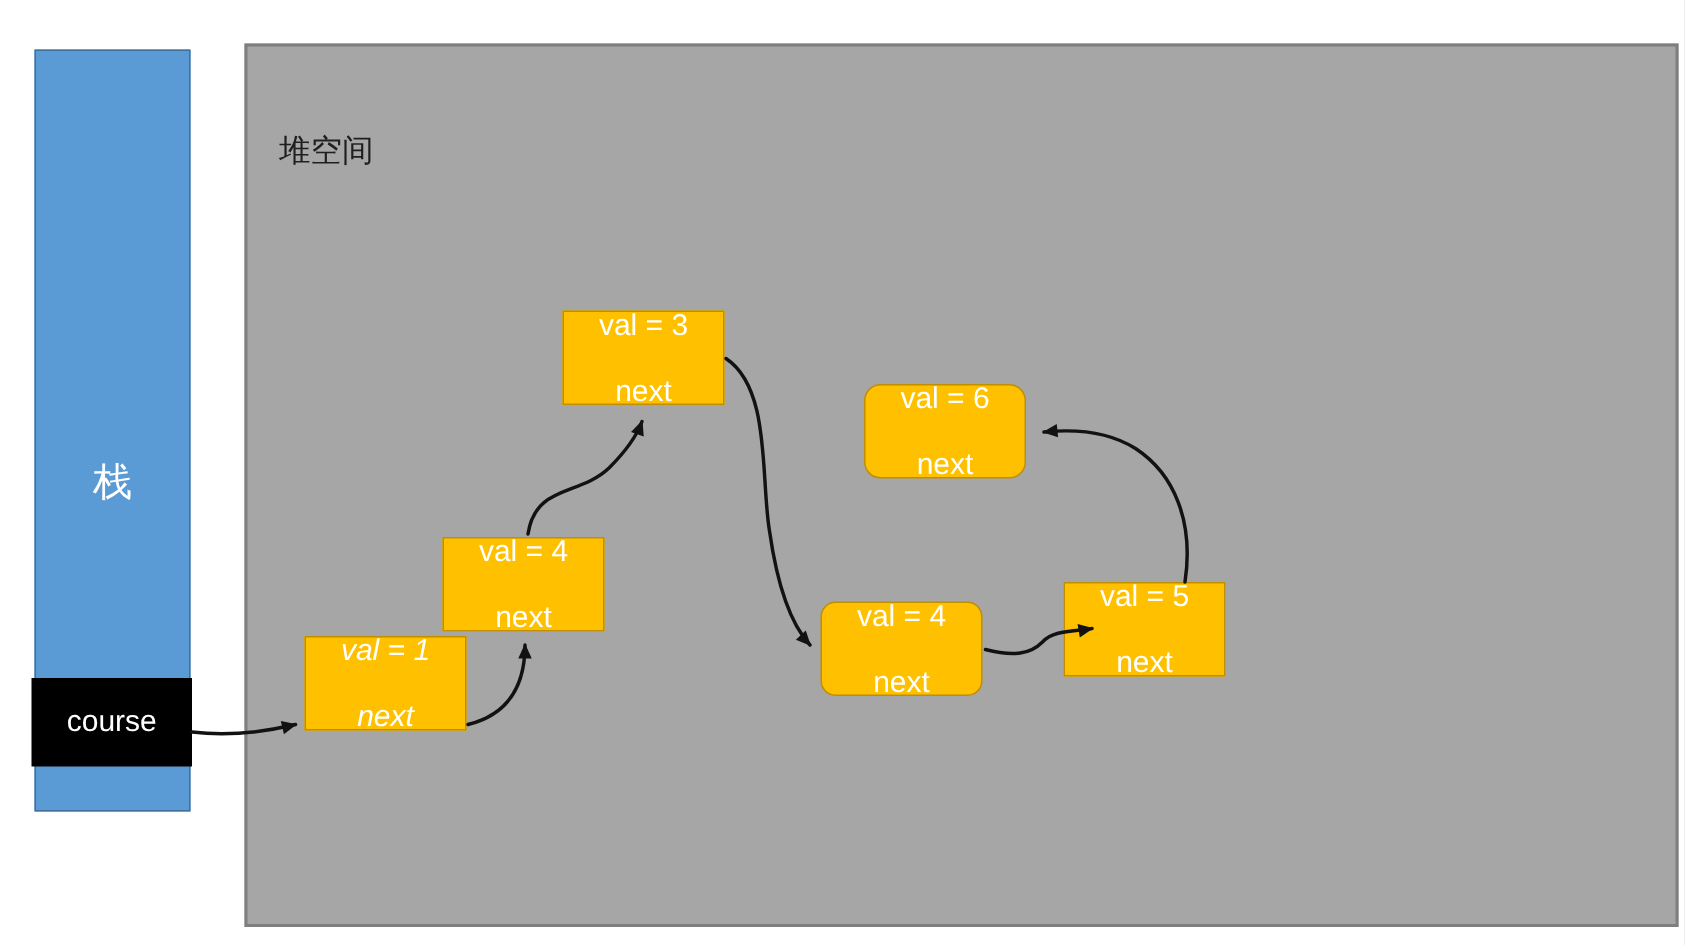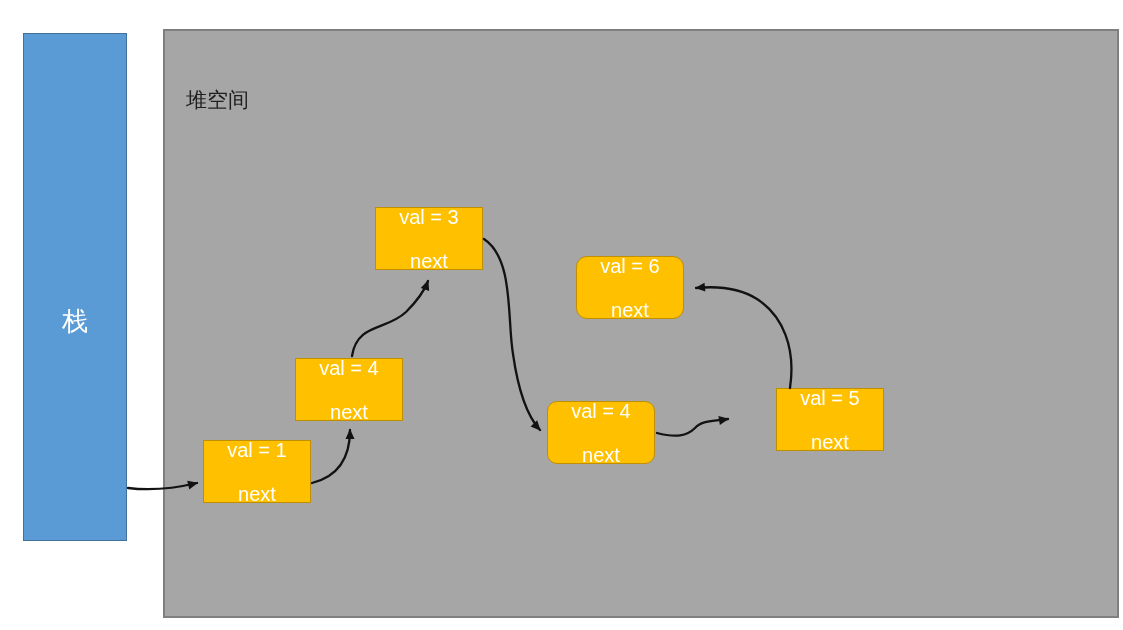--- a/index.html
+++ b/index.html
@@ -70,25 +70,25 @@
     display: flex;
     flex-direction: column;
     align-items: center;
     justify-content: center;
     gap: 20px;
     color: #ffffff;
     font-size: 20px;
     line-height: 24px;
     z-index: 2;
   }
-  .node-1 { left: 203px; top: 440px; }
+  .node-1 { left: 203px; top: 424px; font-style: italic; }
   .node-2 { left: 295px; top: 358px; }
   .node-3 { left: 375px; top: 207px; }
   .node-4 { left: 547px; top: 401px; border-radius: 10px; }
-  .node-5 { left: 776px; top: 388px; }
+  .node-5 { left: 709px; top: 388px; }
   .node-6 { left: 576px; top: 256px; border-radius: 11px; }
   
   .arrow-overlay {
     position: absolute;
     left: 0; top: 0;
     width: 1123px; height: 630px;
     z-index: 4;
     pointer-events: none;
   }
   .arrow-path {
@@ -114,20 +114,23 @@
 </style>
 </head>
 <body>
 
 <div class="canvas">
 
   <div class="stack">
     <span class="stack-label">栈</span>
   </div>
 
+  <div class="course-box">
+    <span>course</span>
+  </div>
 
   <div class="heap"></div>
   <span class="heap-label">堆空间</span>
 
   <div class="node node-1">
     <span>val = 1</span>
     <span>next</span>
   </div>
   <div class="node node-2">
     <span>val = 4</span>

